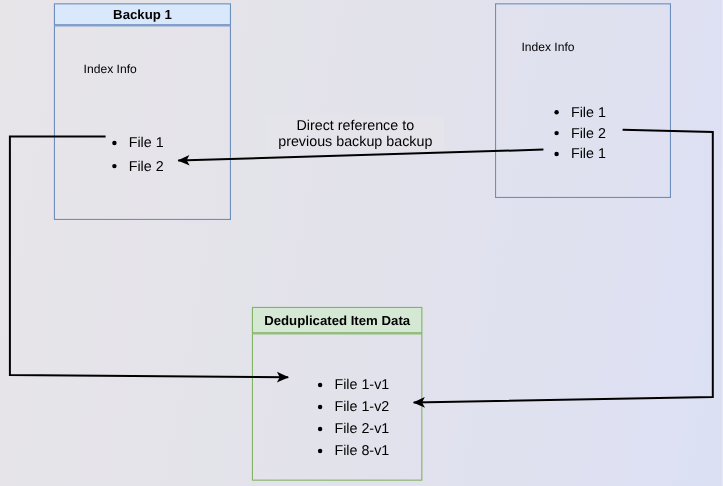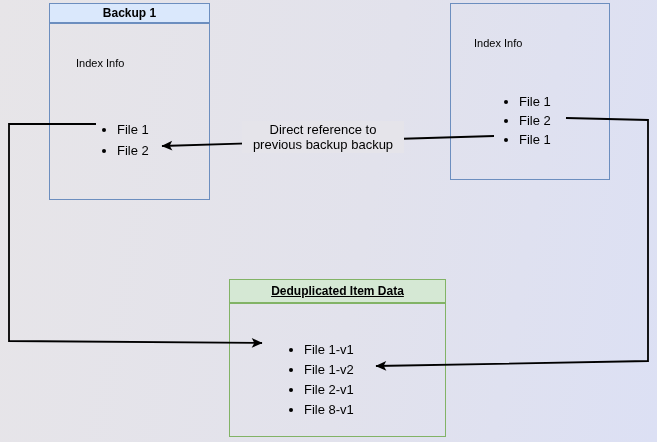--- a/index.html
+++ b/index.html
@@ -37,21 +37,21 @@
   .green .box-body  { border-color: var(--green-border, #82b366); }
 
   #backup1 { left: 49px; top: 3px; width: 161px; border-radius: 30px; }
   #backup1 .box-header { height: 20px; }
   #backup1 .box-body { height: 177px; }
 
   #backup2 { left: 450px; top: 3px; width: 160px; }
   #backup2 .box-header { height: 20px; }
   #backup2 .box-body { height: 177px; }
 
-  #dedup { left: 229px; top: 279px; width: 217px; text-decoration: underline; }
+  #dedup { left: 229px; top: 279px; width: 155px; }
   #dedup .box-header { height: 24px; }
   #dedup .box-body { height: 134px; }
 
   .subtitle {
     position: absolute;
     font-size: 11px;
     line-height: 18px;
     white-space: nowrap;
   }
   #backup1 .subtitle { left: 26px; top: 30px; }
@@ -81,21 +81,21 @@
   svg.edges path.edge {
     fill: none;
     stroke: var(--arrow, #000);
     stroke-width: 1.8;
     stroke-linejoin: miter;
   }
 
   
   .edge-label {
     position: absolute;
-    left: 242px; top: 121px;
+    left: 242px; top: 105px;
     width: 162px;
     text-align: center;
     font-size: 13px;
     line-height: 15px;
     background: var(--label-bg, #e5e4ea);
     padding: 1px 0;
   }
   .edge-label span { display: block; }
 </style>
 </head>

